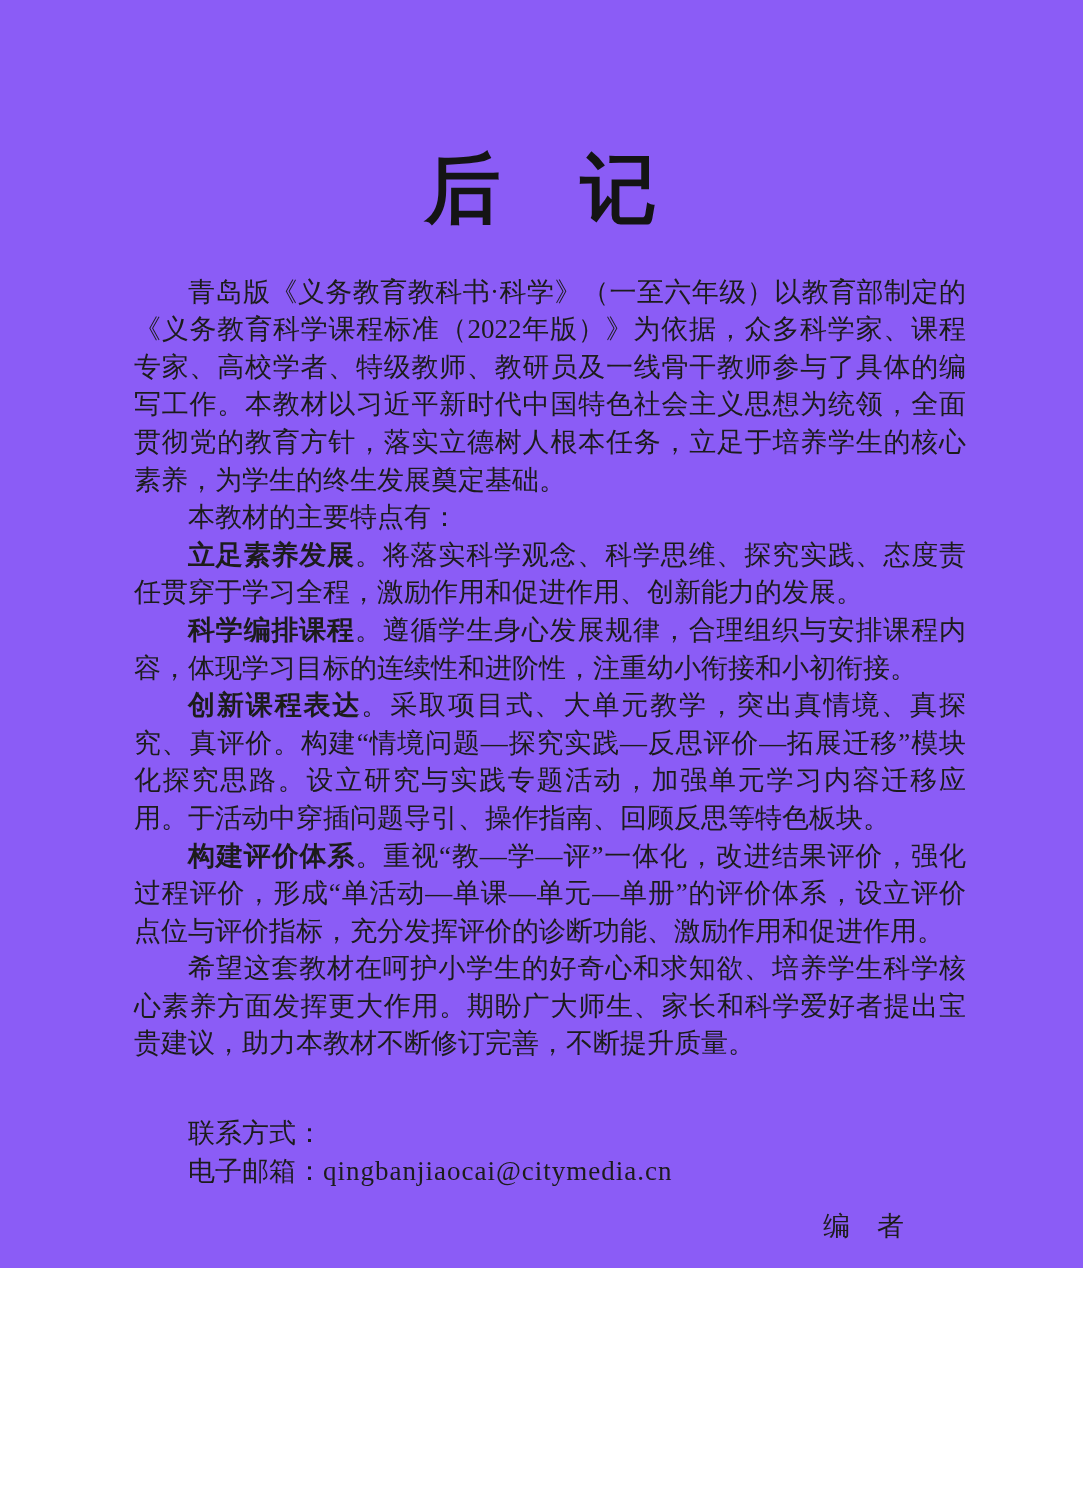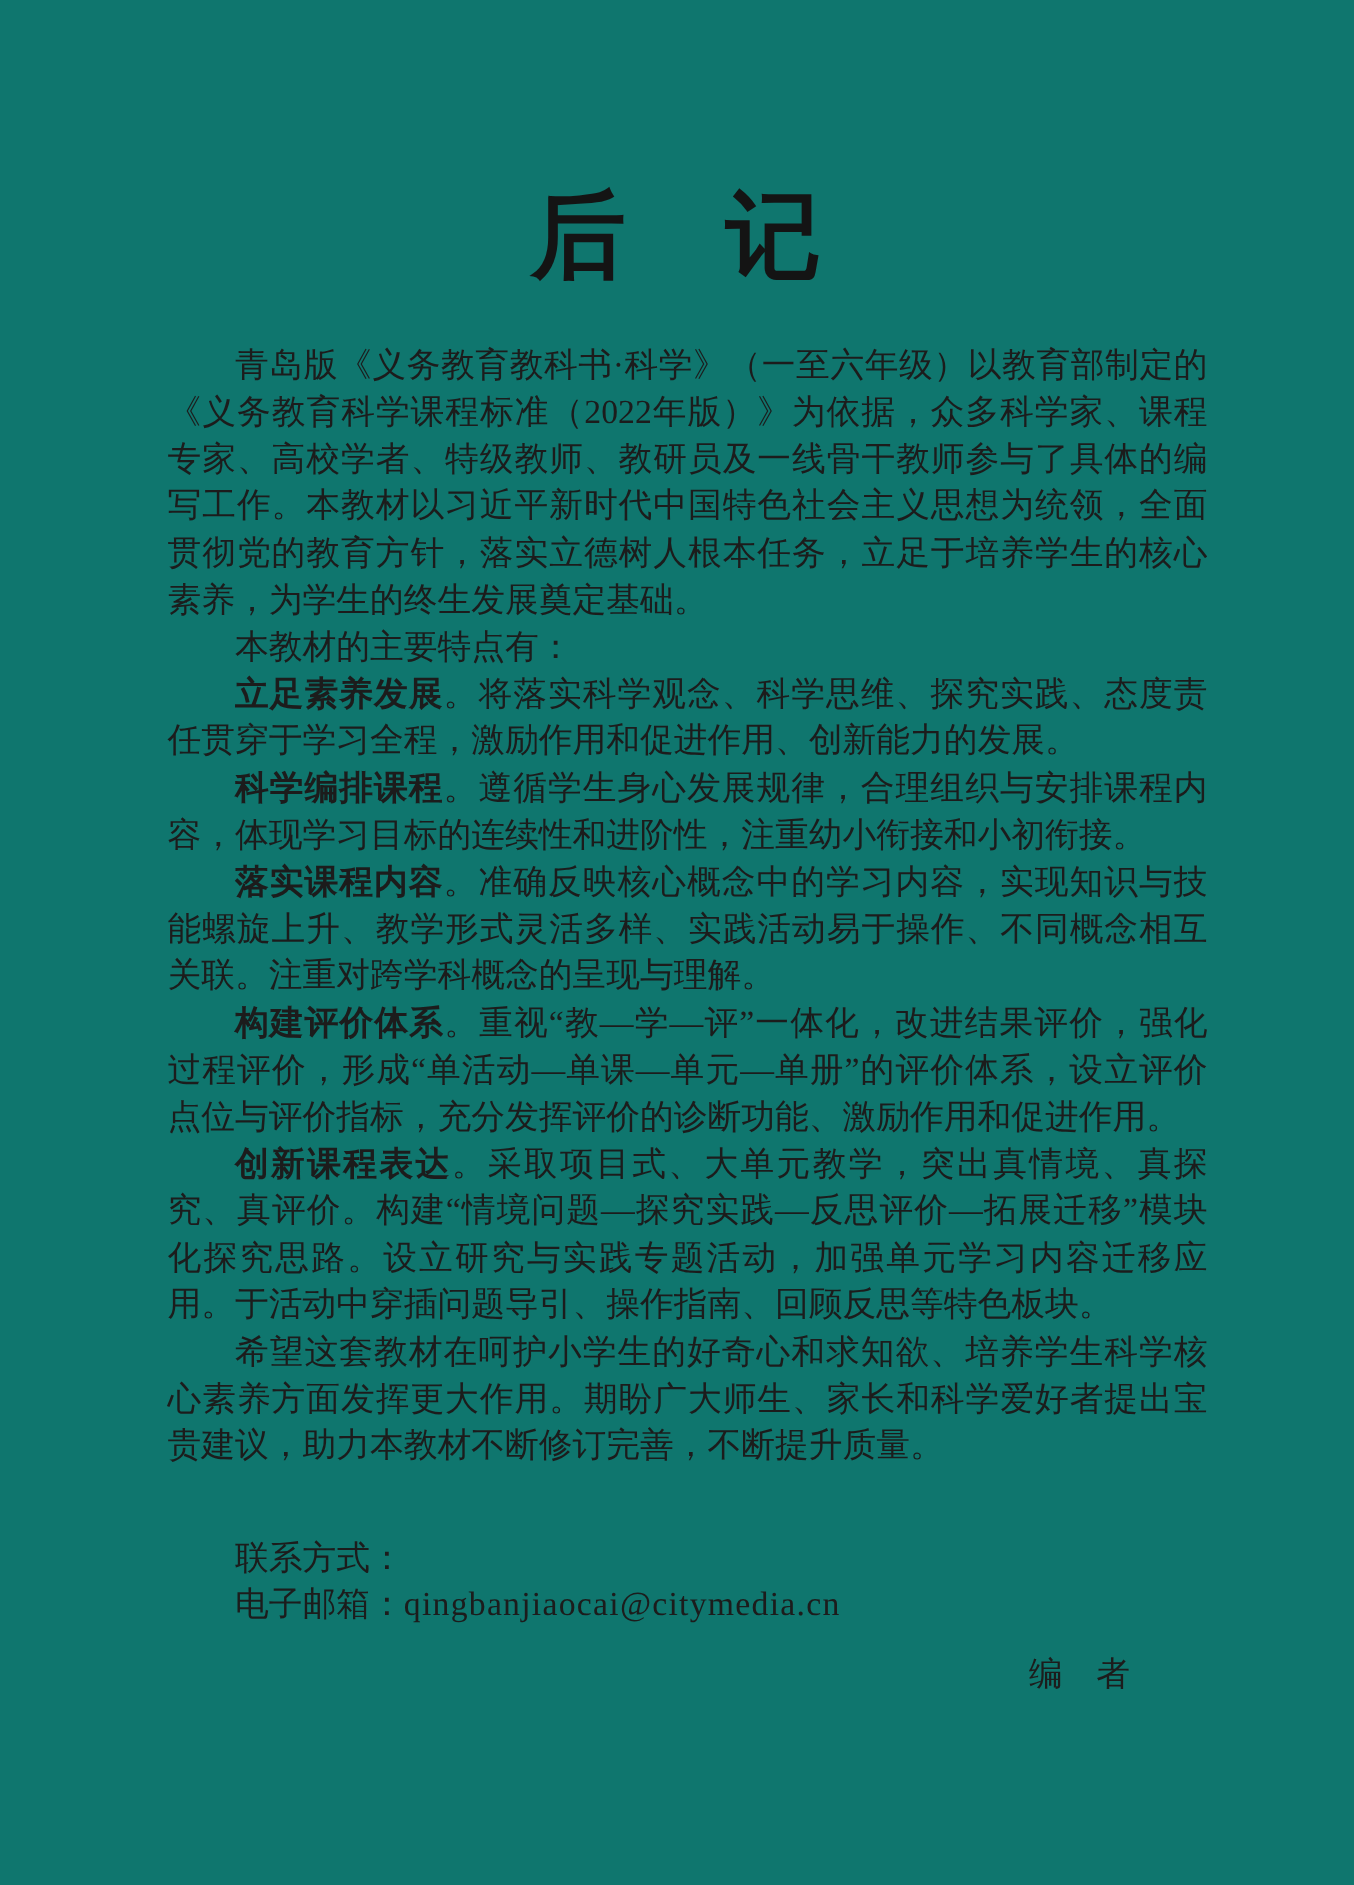--- a/index.html
+++ b/index.html
@@ -10,22 +10,22 @@
   body {
     width: 1083px;
     height: 1508px;
     position: relative;
     font-family: "Liberation Serif", "DejaVu Serif", serif;
     color: #1c1c1c;
     overflow: hidden;
   }
   .page {
     width: 1083px;
-    height: 1508px;
-    background: #0f766e;
+    height: 1268px;
+    background: #8b5cf6;
   }
   .doc-title {
     margin: 0;
     padding-top: 148px;
     text-align: center;
     font-size: 76px;
     line-height: 1.1;
     font-weight: bold;
     letter-spacing: 2px;
     color: #141414;
@@ -77,25 +77,24 @@
   <div class="content">
 
     <p class="para"><span class="lead"></span><span>青岛版《义务教育教科书·科学》（一至六年级）以教育部制定的《义务教育科学课程标准（2022年版）》为依据，众多科学家、课程专家、高校学者、特级教师、教研员及一线骨干教师参与了具体的编写工作。本教材以习近平新时代中国特色社会主义思想为统领，全面贯彻党的教育方针，落实立德树人根本任务，立足于培养学生的核心素养，为学生的终生发展奠定基础。</span></p>
 
     <p class="para"><span class="lead"></span><span>本教材的主要特点有：</span></p>
 
     <p class="para"><span class="lead">立足素养发展</span><span>。将落实科学观念、科学思维、探究实践、态度责任贯穿于学习全程，激励作用和促进作用、创新能力的发展。</span></p>
 
     <p class="para"><span class="lead">科学编排课程</span><span>。遵循学生身心发展规律，合理组织与安排课程内容，体现学习目标的连续性和进阶性，注重幼小衔接和小初衔接。</span></p>
 
-    <p class="para"><span class="lead">落实课程内容</span><span>。准确反映核心概念中的学习内容，实现知识与技能螺旋上升、教学形式灵活多样、实践活动易于操作、不同概念相互关联。注重对跨学科概念的呈现与理解。</span></p>
+
+    <p class="para"><span class="lead">创新课程表达</span><span>。采取项目式、大单元教学，突出真情境、真探究、真评价。构建“情境问题—探究实践—反思评价—拓展迁移”模块化探究思路。设立研究与实践专题活动，加强单元学习内容迁移应用。于活动中穿插问题导引、操作指南、回顾反思等特色板块。</span></p>
 
     <p class="para"><span class="lead">构建评价体系</span><span>。重视“教—学—评”一体化，改进结果评价，强化过程评价，形成“单活动—单课—单元—单册”的评价体系，设立评价点位与评价指标，充分发挥评价的诊断功能、激励作用和促进作用。</span></p>
-
-    <p class="para"><span class="lead">创新课程表达</span><span>。采取项目式、大单元教学，突出真情境、真探究、真评价。构建“情境问题—探究实践—反思评价—拓展迁移”模块化探究思路。设立研究与实践专题活动，加强单元学习内容迁移应用。于活动中穿插问题导引、操作指南、回顾反思等特色板块。</span></p>
 
     <p class="para"><span class="lead"></span><span>希望这套教材在呵护小学生的好奇心和求知欲、培养学生科学核心素养方面发挥更大作用。期盼广大师生、家长和科学爱好者提出宝贵建议，助力本教材不断修订完善，不断提升质量。</span></p>
 
     <div class="contact-block">
       <p class="contact-heading">联系方式：</p>
       <p class="contact-email"><span>电子邮箱：</span><span class="email-address">qingbanjiaocai@citymedia.cn</span></p>
     </div>
 
     <p class="signature">编　者</p>
 

